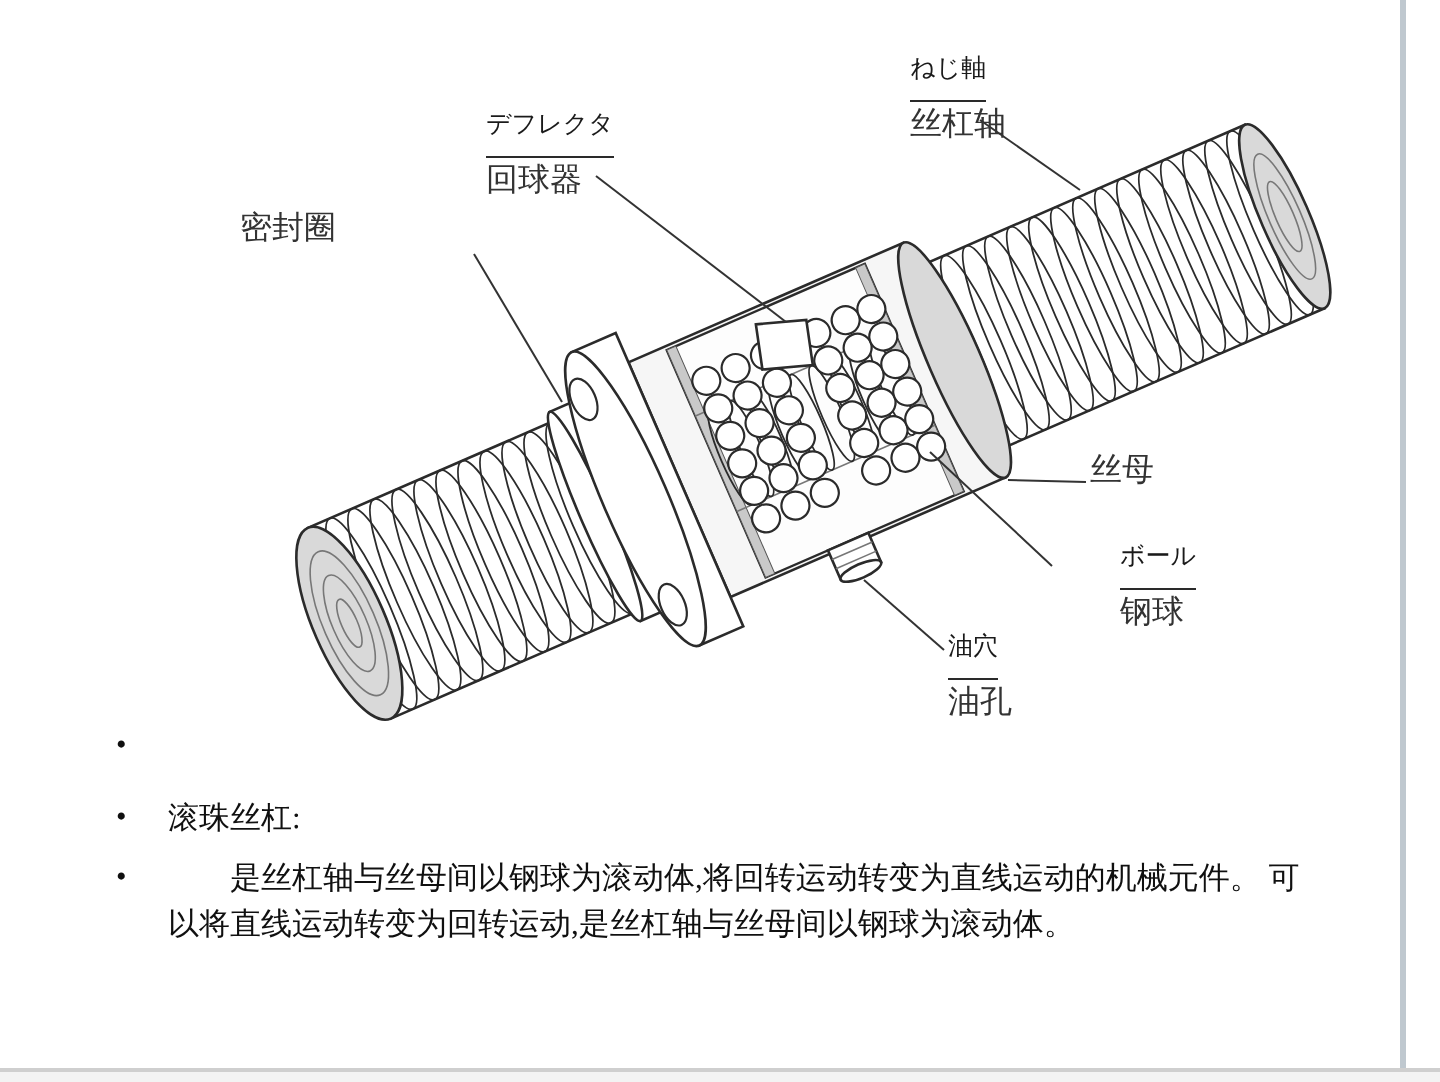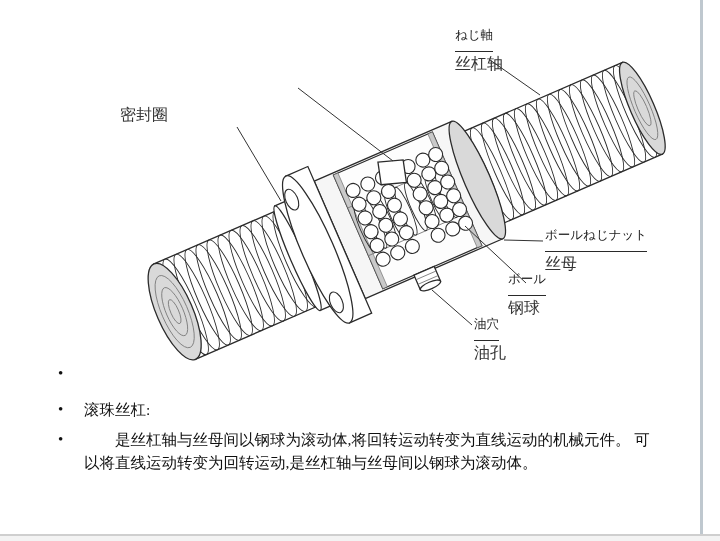--- a/index.html
+++ b/index.html
@@ -176,36 +176,39 @@
     <g class="leader">
       <path d="M298,88 L393,161"></path>
       <path d="M490,60 L540,95"></path>
       <path d="M237,127 L281,201"></path>
       <path d="M543,241 L504,240"></path>
       <path d="M526,283 L465,226"></path>
       <path d="M472,325 L432,290"></path>
     </g>
   </svg>
 
+  <div class="lbl" style="left:243px;top:52px">
+    <span class="jp">デフレクタ</span>
+    <span class="cn">回球器</span>
+  </div>
 
   <div class="lbl" style="left:455px;top:24px">
     <span class="jp">ねじ軸</span>
     <span class="cn">丝杠轴</span>
   </div>
 
   <div class="lbl" style="left:120px;top:103px">
     <span class="cn">密封圈</span>
   </div>
 
   <div class="lbl" style="left:545px;top:224px">
-    <span class="jp">ボールねじナット</span>
     <span class="cn">丝母</span>
   </div>
 
-  <div class="lbl" style="left:508px;top:268px">
+  <div class="lbl" style="left:560px;top:268px">
     <span class="jp">ボール</span>
     <span class="cn">钢球</span>
   </div>
 
   <div class="lbl" style="left:474px;top:313px">
     <span class="jp">油穴</span>
     <span class="cn">油孔</span>
   </div>
 
   <div class="note-row" style="top:362px">

